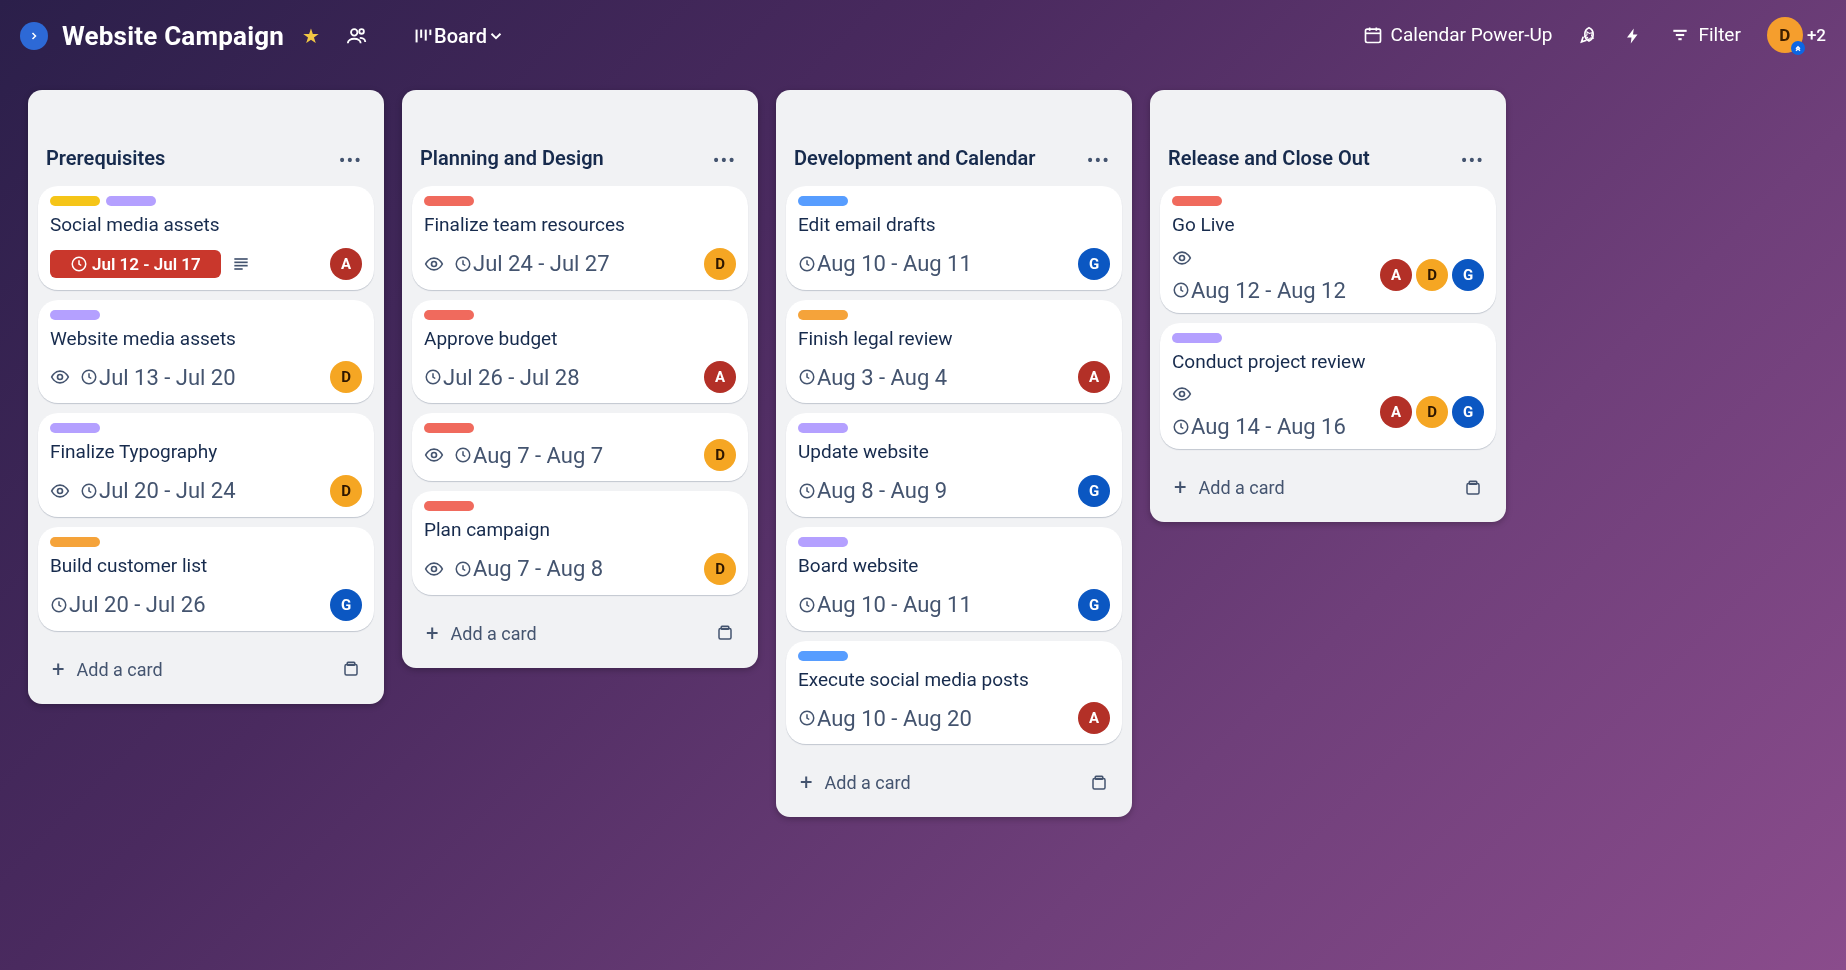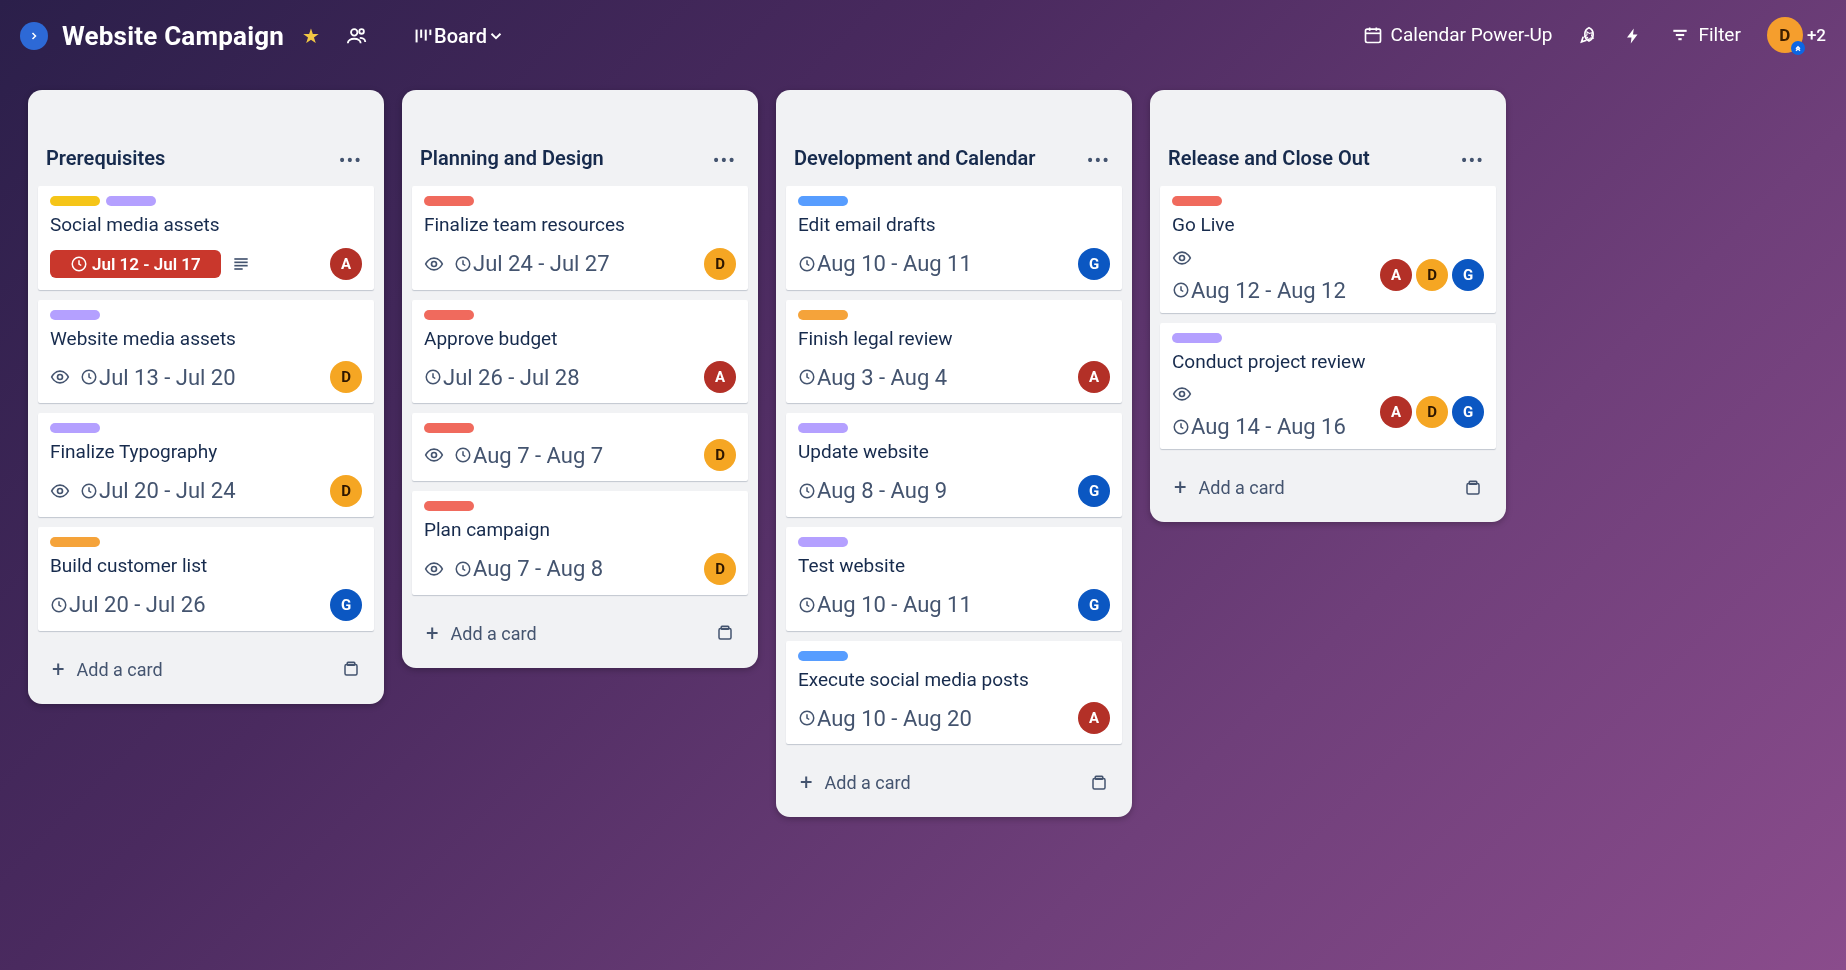--- a/index.html
+++ b/index.html
@@ -67,21 +67,21 @@
     box-shadow: 0 2px 6px rgba(0,0,0,.25);
   }
   .list-header {
     display:flex;align-items:flex-start;justify-content:space-between;
     padding:4px 8px 12px;
     margin-top:40px;
   }
   .list-title { font-size:20px;font-weight:600;color:#172b4d; }
   .list-menu { color:#44546f;font-size:20px;cursor:pointer;letter-spacing:1px; padding:2px 4px;border-radius:6px;}
   .card {
-    background:#fff;border-radius:2px;
+    background:#fff;border-radius:20px;
     box-shadow:0 1px 1px rgba(9,30,66,.2);
     padding:10px 12px 10px;
     margin-bottom:10px;
     cursor:pointer;
   }
   .labels { display:flex;gap:6px;margin-bottom:6px; }
   .label-pill { height:10px;width:50px;border-radius:6px; }
   .lbl-yellow{background:#f5c518;}
   .lbl-purple{background:#b4a0ff;}
   .lbl-salmon{background:#f06a5d;}
@@ -522,21 +522,21 @@
               <span>G</span>
             </div>
           </div>
         </div>
     </div>
 
     <div class="card">
       <div class="labels">
           <div class="label-pill lbl-purple"></div>
         </div>
-      <div class="card-title">Test website</div>
+      <div class="card-title">Board website</div>
       <div class="card-row">
           <div class="card-meta">
             <div class="date-chip">
               <svg class="clk" viewBox="0 0 24 24">
                 <circle cx="12" cy="12" r="9"></circle>
                 <polyline points="12 7 12 12 15 14"></polyline>
               </svg>
               <span>Aug 10 - Aug 11</span>
             </div>
           </div>

